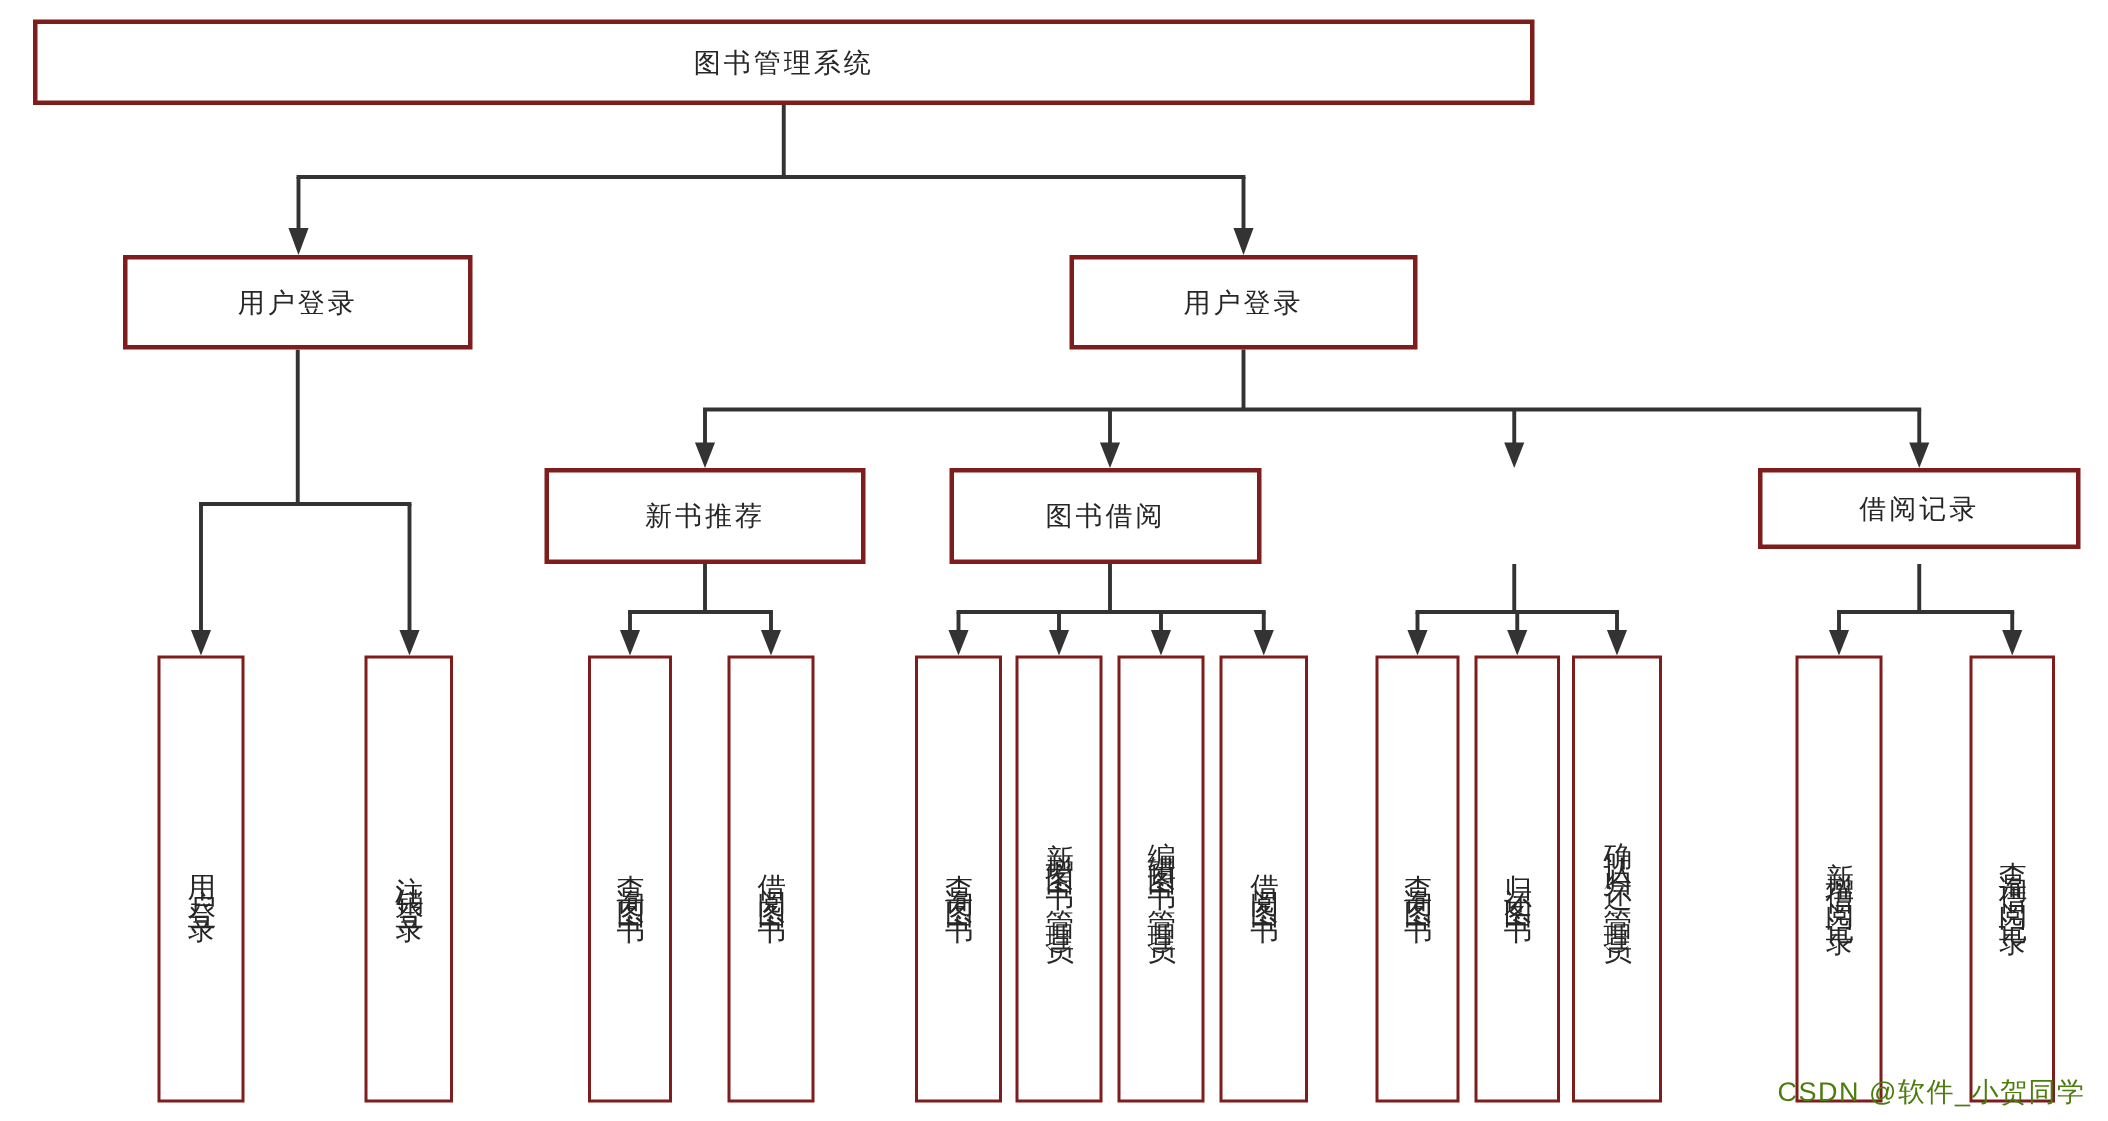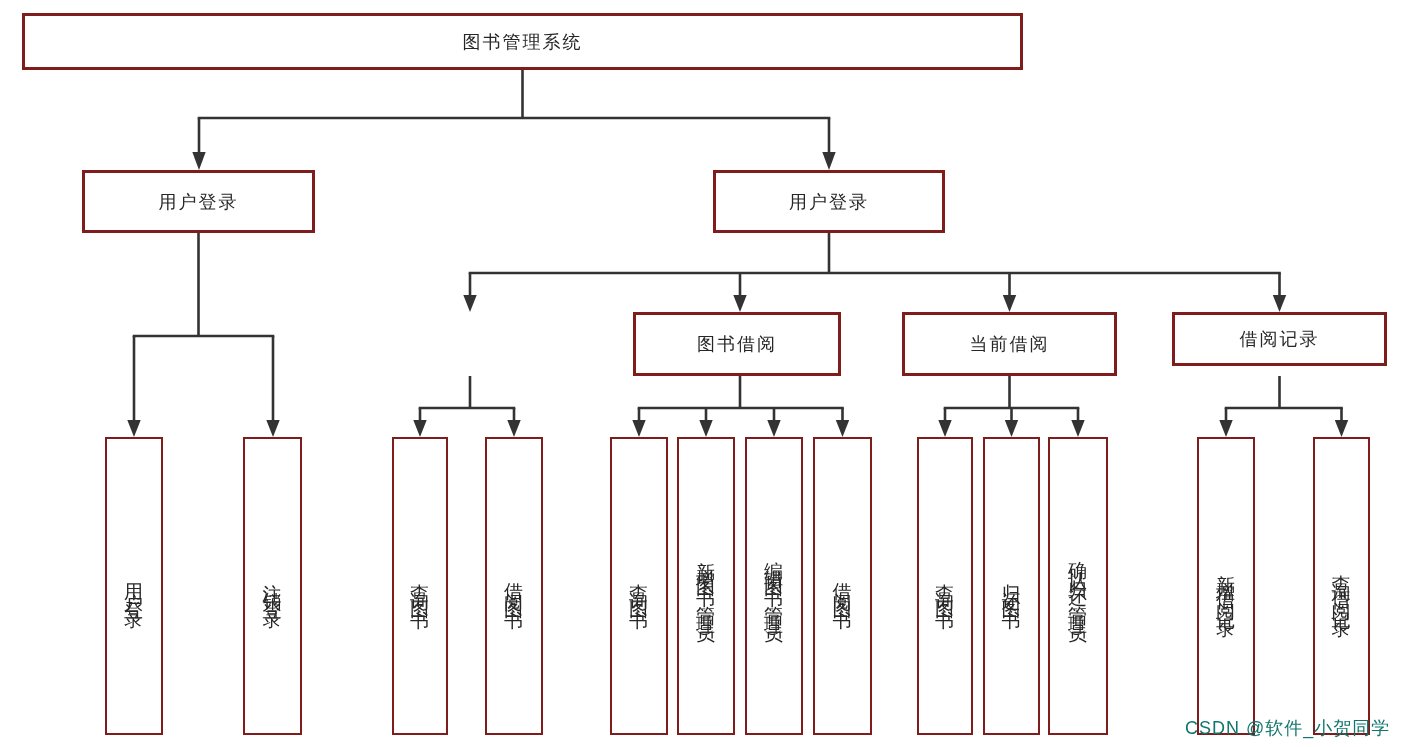--- a/index.html
+++ b/index.html
@@ -33,21 +33,21 @@
     text-orientation:mixed;
     font-size:19px;
     line-height:1;
     letter-spacing:9px;
     white-space:normal;
   }
   .watermark {
     position:absolute;
     left:1185px; top:716px;
     font-size:18px;
-    color:#0f766e;
+    color:#4d7c0f;
     letter-spacing:1px;
     z-index:5;
     white-space:nowrap;
   }
 </style>
 </head>
 <body>
 
 <div class="canvas">
 
@@ -124,25 +124,25 @@
     <span class="lbl">图书管理系统</span>
   </div>
 
   <div class="box" style="left:82px;top:170px;width:233px;height:63px">
     <span class="lbl">用户登录</span>
   </div>
   <div class="box" style="left:713px;top:170px;width:232px;height:63px">
     <span class="lbl">用户登录</span>
   </div>
 
+  <div class="box" style="left:363px;top:312px;width:214px;height:64px">
+    <span class="lbl">新书推荐</span>
+  </div>
   <div class="box" style="left:633px;top:312px;width:208px;height:64px">
     <span class="lbl">图书借阅</span>
-  </div>
-  <div class="box" style="left:902px;top:312px;width:215px;height:64px">
-    <span class="lbl">当前借阅</span>
   </div>
   <div class="box" style="left:1172px;top:312px;width:215px;height:54px">
     <span class="lbl">借阅记录</span>
   </div>
 
   <div class="box leaf" style="left:105px;top:437px;width:58px;height:298px">
     <span class="lbl">用户登录</span>
   </div>
   <div class="box leaf" style="left:243px;top:437px;width:59px;height:298px">
     <span class="lbl">注销登录</span>

